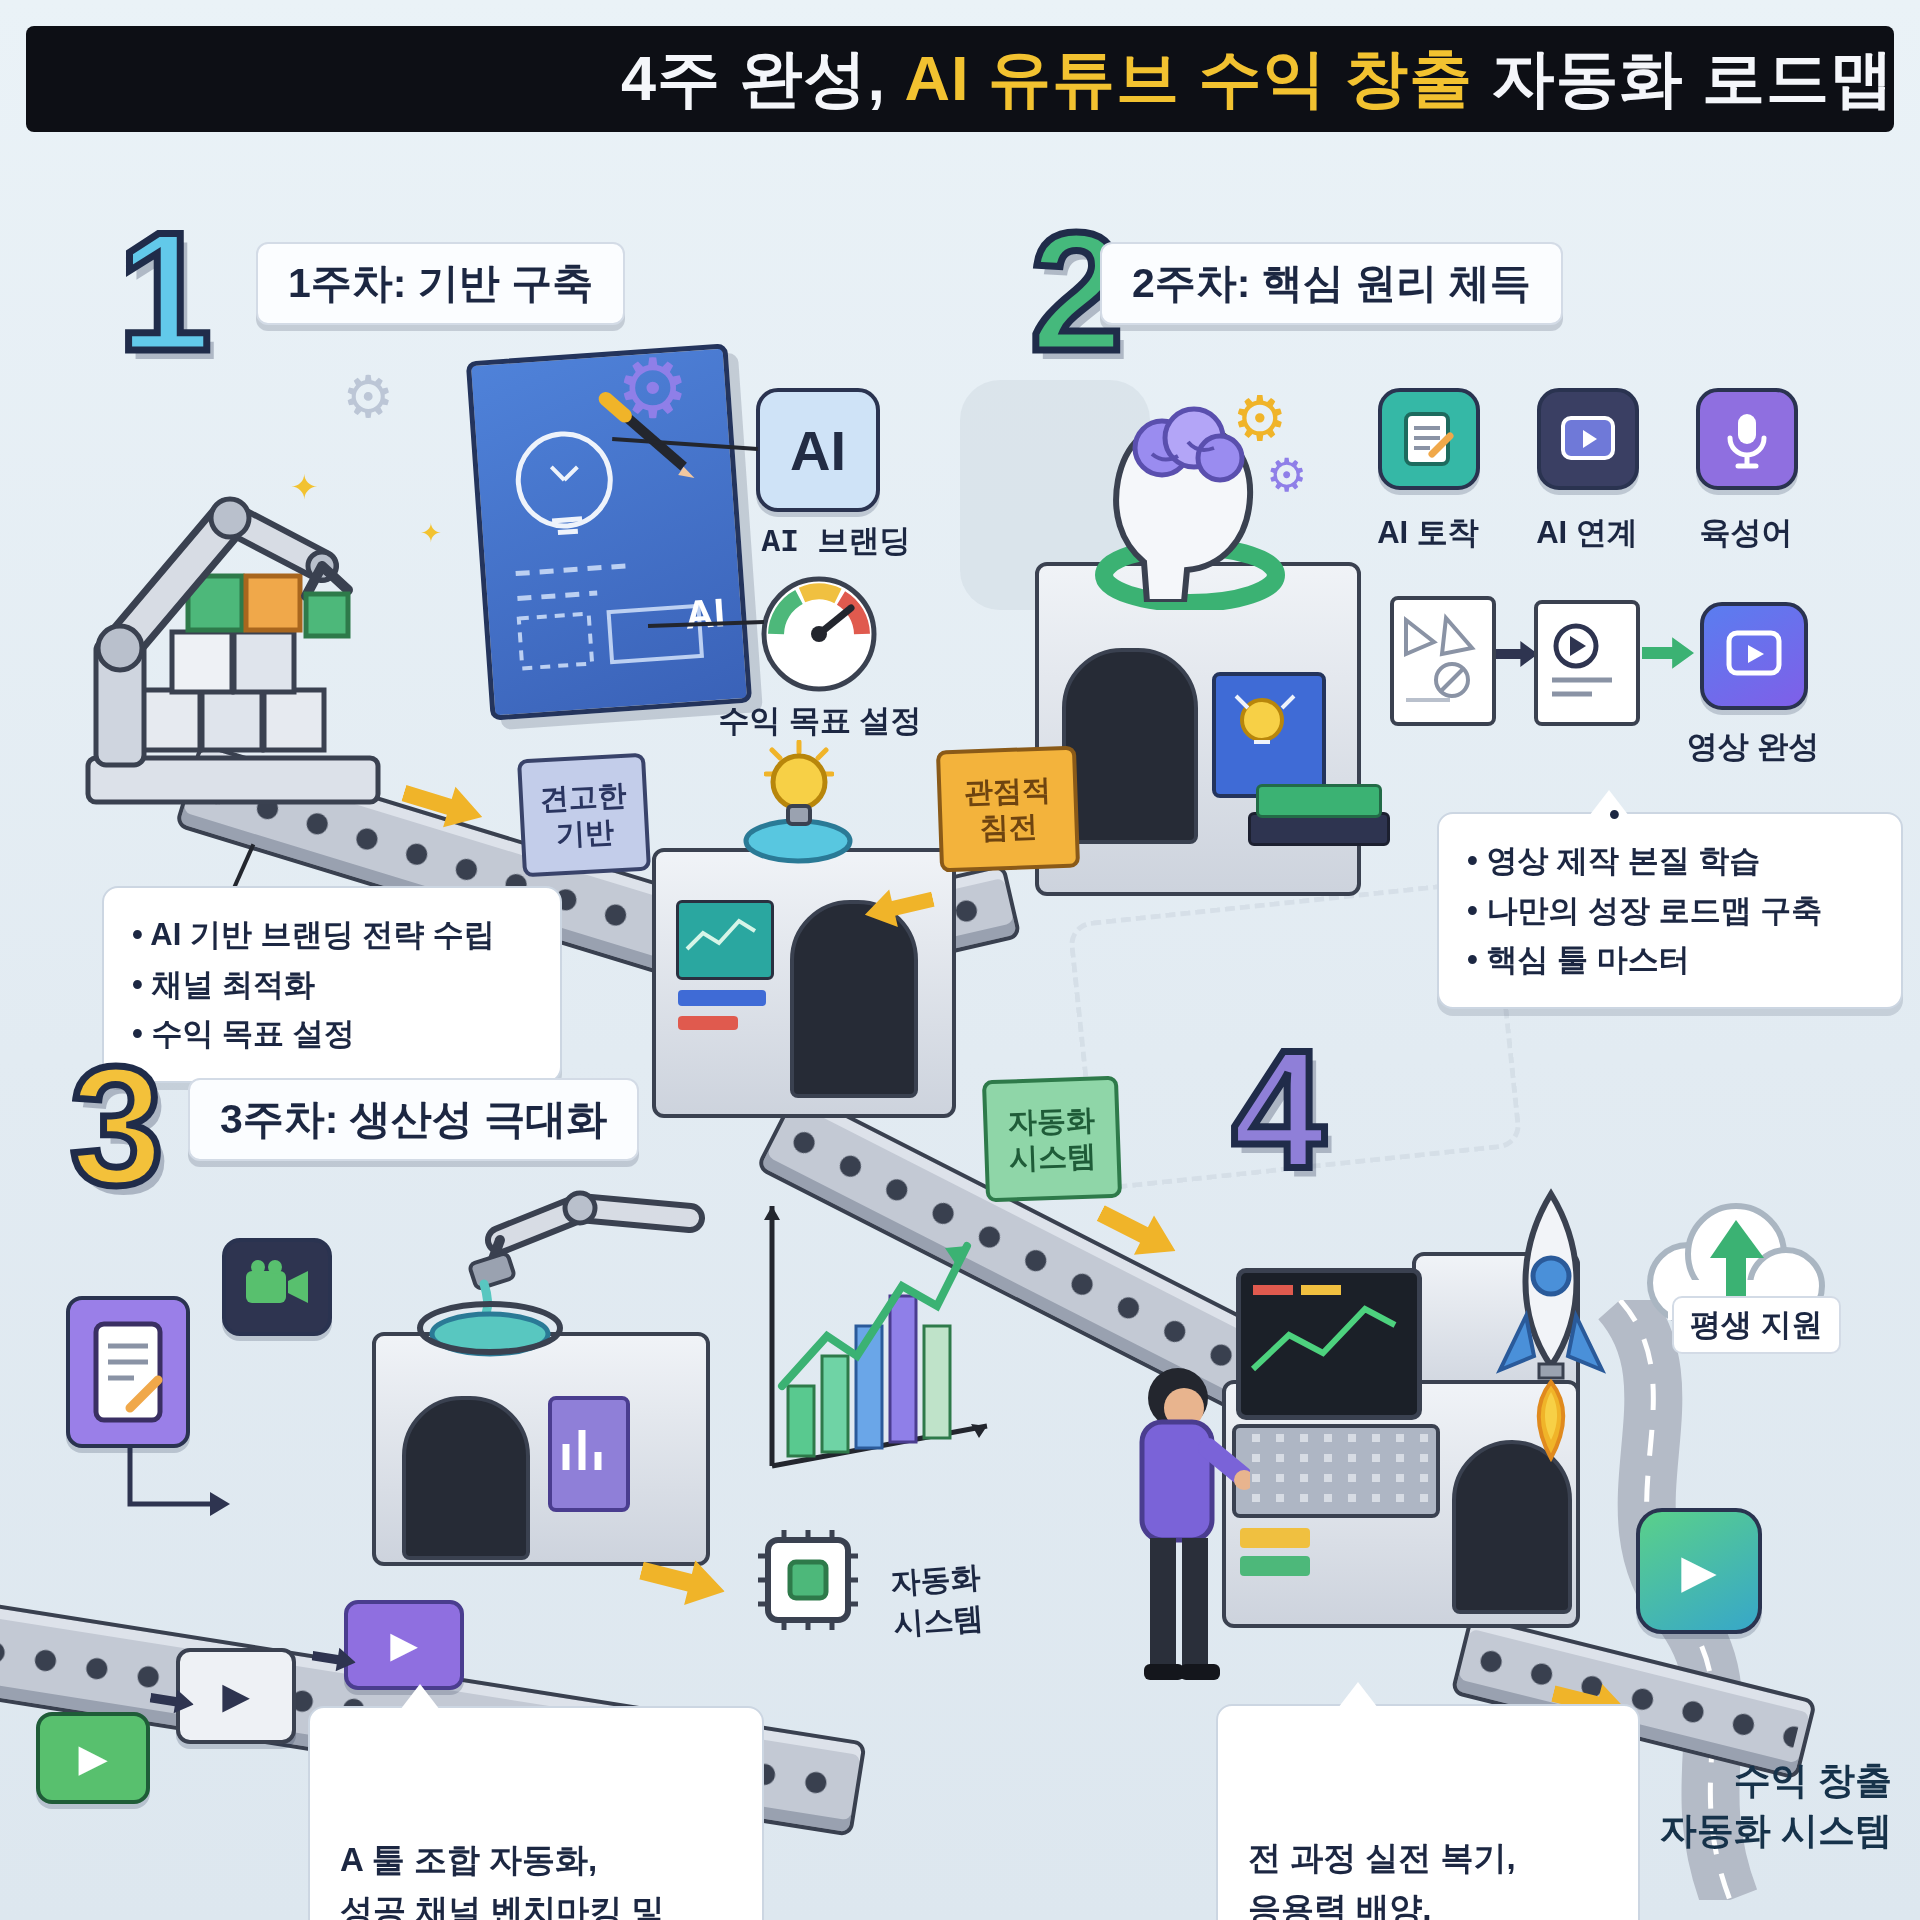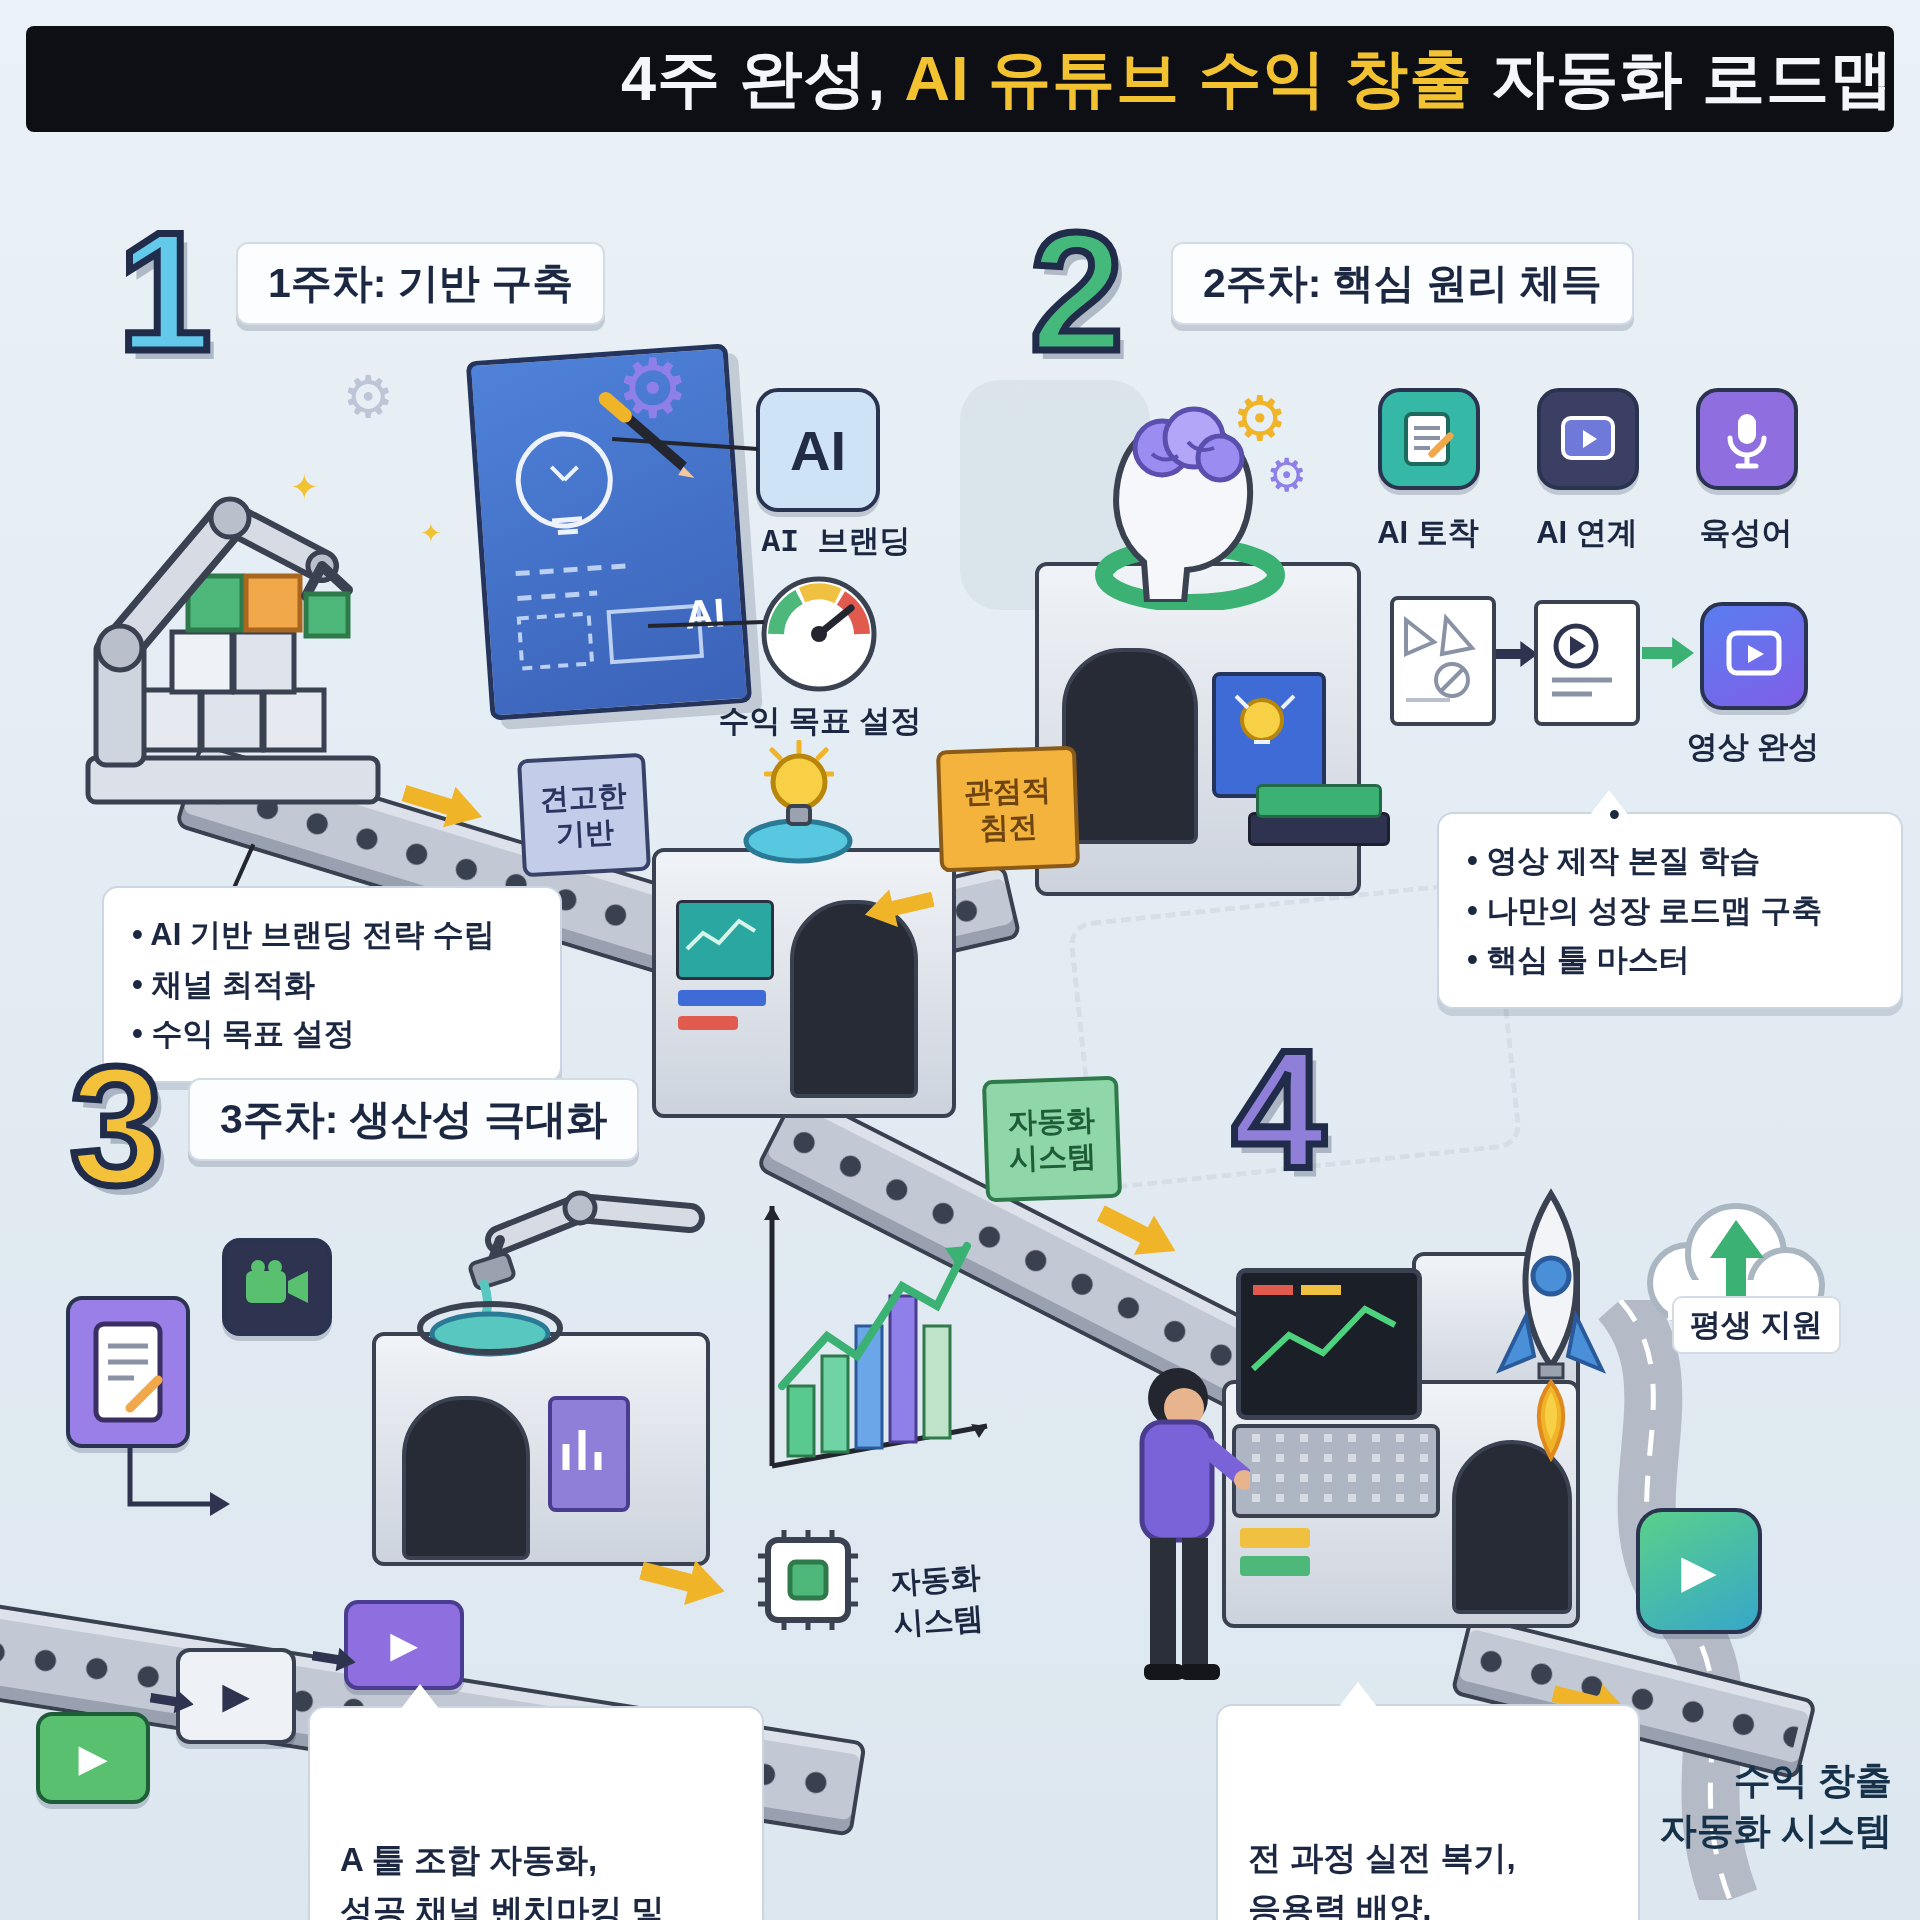--- a/index.html
+++ b/index.html
@@ -70,21 +70,21 @@
 <div id="canvas">
 
   <div class="abs header-bar">
     <div class="header-title"><span>4주 완성, </span><span class="hl">AI 유튜브 수익 창출</span><span> 자동화 로드맵</span></div>
   </div>
 
   <div class="abs" style="left:1080px;top:900px;width:420px;height:260px;border:5px dashed #c7d1db;border-radius:24px;opacity:.45;transform:rotate(-6deg);"></div>
   <div class="abs" style="left:960px;top:380px;width:190px;height:230px;background:#cdd7e0;border-radius:40px;opacity:.45;"></div>
 
   <div class="abs bignum" style="left:118px;top:208px;color:#62c9ea;">1</div>
-  <div class="abs pill" style="left:236px;top:242px;">1주차: 기반 구축</div>
+  <div class="abs pill" style="left:256px;top:242px;">1주차: 기반 구축</div>
 
   <svg class="abs" style="left:80px;top:390px;z-index:2;" width="360" height="430" viewBox="0 0 360 430">
     <rect x="8" y="368" width="290" height="44" rx="8" fill="#dce1e9" stroke="#3a4150" stroke-width="5"></rect>
     <rect x="60" y="300" width="60" height="60" fill="#e6eaf0" stroke="#3a4150" stroke-width="5"></rect>
     <rect x="122" y="300" width="60" height="60" fill="#dfe4ec" stroke="#3a4150" stroke-width="5"></rect>
     <rect x="184" y="300" width="60" height="60" fill="#e6eaf0" stroke="#3a4150" stroke-width="5"></rect>
     <rect x="92" y="242" width="60" height="60" fill="#eef1f5" stroke="#3a4150" stroke-width="5"></rect>
     <rect x="154" y="242" width="60" height="60" fill="#dfe4ec" stroke="#3a4150" stroke-width="5"></rect>
     <rect x="108" y="186" width="54" height="54" fill="#4db87a" stroke="#2e7a4a" stroke-width="5"></rect>
     <rect x="166" y="186" width="54" height="54" fill="#f0a84a" stroke="#a8661e" stroke-width="5"></rect>
@@ -142,21 +142,21 @@
 기반</div>
 
   <div class="abs thinline" style="left:240px;top:842px;width:4px;height:56px;transform:rotate(24deg);"></div>
   <div class="abs bullets" style="left:102px;top:886px;width:400px;">
     <div>AI 기반 브랜딩 전략 수립</div>
     <div>채널 최적화</div>
     <div>수익 목표 설정</div>
   </div>
 
   <div class="abs bignum" style="left:1030px;top:208px;color:#45b97c;">2</div>
-  <div class="abs pill" style="left:1171px;top:242px;">2주차: 핵심 원리 체득</div>
+  <div class="abs pill" style="left:1100px;top:242px;">2주차: 핵심 원리 체득</div>
 
   <svg class="abs" style="left:1092px;top:392px;z-index:4;" width="175" height="210" viewBox="0 0 175 210">
     <path d="M88 30 C 135 30, 160 65, 158 105 C 156 150, 128 175, 95 178 L 92 210 L 55 210 L 52 170 C 28 150, 20 120, 26 88 C 33 52, 55 32, 88 30 Z" fill="#f5f7fa" stroke="#3a4150" stroke-width="6"></path>
     <circle cx="70" cy="56" r="27" fill="#9a8cf0" stroke="#5a4fae" stroke-width="5"></circle>
     <circle cx="102" cy="46" r="29" fill="#b3a5f7" stroke="#5a4fae" stroke-width="5"></circle>
     <circle cx="128" cy="66" r="22" fill="#9a8cf0" stroke="#5a4fae" stroke-width="5"></circle>
     <path d="M60 62 q12 10 26 2 M96 50 q10 12 26 6" stroke="#5a4fae" stroke-width="4" fill="none"></path>
   </svg>
   <div class="abs gear" style="left:1232px;top:388px;font-size:62px;color:#f0b429;z-index:4;">⚙</div>
   <div class="abs gear" style="left:1266px;top:452px;font-size:46px;color:#8f7fe8;z-index:4;">⚙</div>

